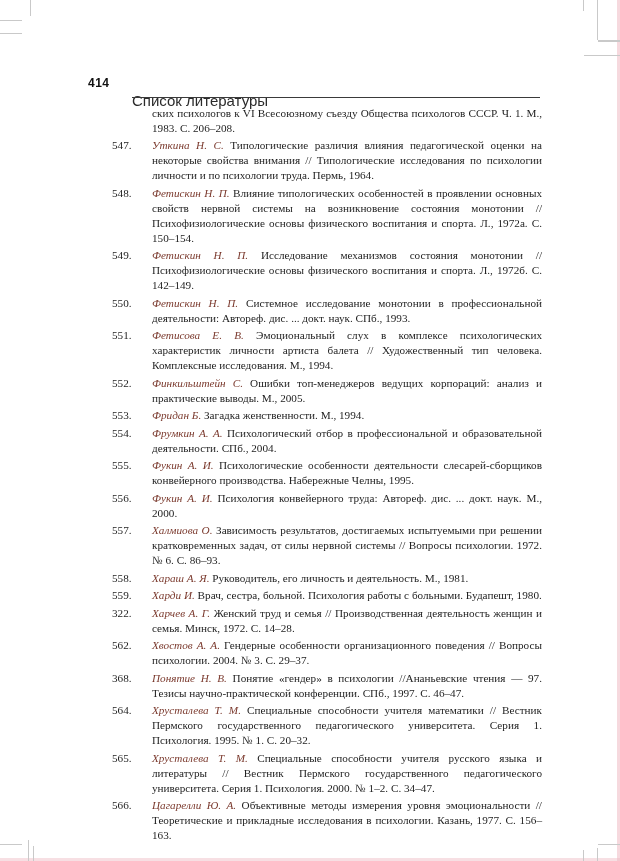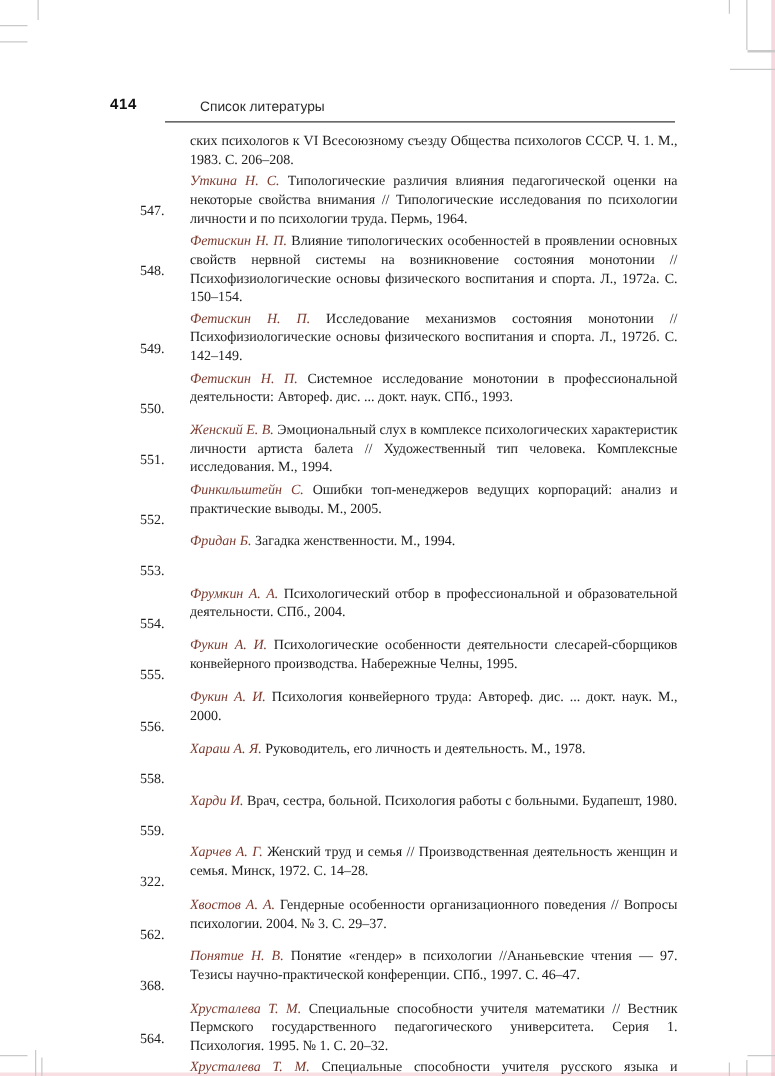--- a/index.html
+++ b/index.html
@@ -49,24 +49,23 @@
     left: 0;
     top: 0;
     font-size: 12px;
     font-weight: bold;
     color: #111111;
     letter-spacing: .5px;
   }
   .rh-title {
     position: absolute;
     left: 44px;
-    top: 4px;
-    font-size: 11px;
+    top: 16px;
+    font-size: 15px;
     color: #2b2b2b;
-    margin-left: 28px;
   }
   .rh-rule {
     position: absolute;
     left: 44px;
     top: 21px;
     width: 408px;
     height: 1px;
     background: #3a3a3a;
   }
   
@@ -84,21 +83,20 @@
     text-align: justify;
   }
   .entry {
     display: flex;
     margin: 0 0 2.5px 0;
   }
   .entry .num {
     flex: 0 0 40px;
     text-align: left;
     color: #1e1e1e;
-    margin-top: 24px;
   }
   .entry .body {
     flex: 1;
     margin: 0;
     text-align: justify;
   }
   .author {
     font-style: italic;
     color: var(--author-color, #7b3a2e);
   }
@@ -149,21 +147,21 @@
     <p class="body"><span class="author">Фетискин Н. П.</span><span> Исследование механизмов состояния монотонии // Психофизиологические основы физического воспитания и спорта. Л., 1972б. С. 142–149.</span></p>
   </div>
 
   <div class="entry">
     <div class="num">550.</div>
     <p class="body"><span class="author">Фетискин Н. П.</span><span> Системное исследование монотонии в профессиональной деятельности: Автореф. дис. ... докт. наук. СПб., 1993.</span></p>
   </div>
 
   <div class="entry">
     <div class="num">551.</div>
-    <p class="body"><span class="author">Женский Е. В.</span><span> Эмоциональный слух в комплексе психологических характеристик личности артиста балета // Художественный тип человека. Комплексные исследования. М., 1994.</span></p>
+    <p class="body"><span class="author">Фетисова Е. В.</span><span> Эмоциональный слух в комплексе психологических характеристик личности артиста балета // Художественный тип человека. Комплексные исследования. М., 1994.</span></p>
   </div>
 
   <div class="entry">
     <div class="num">552.</div>
     <p class="body"><span class="author">Финкильштейн С.</span><span> Ошибки топ-менеджеров ведущих корпораций: анализ и практические выводы. М., 2005.</span></p>
   </div>
 
   <div class="entry">
     <div class="num">553.</div>
     <p class="body"><span class="author">Фридан Б.</span><span> Загадка женственности. М., 1994.</span></p>
@@ -177,24 +175,28 @@
   <div class="entry">
     <div class="num">555.</div>
     <p class="body"><span class="author">Фукин А. И.</span><span> Психологические особенности деятельности слесарей-сборщиков конвейерного производства. Набережные Челны, 1995.</span></p>
   </div>
 
   <div class="entry">
     <div class="num">556.</div>
     <p class="body"><span class="author">Фукин А. И.</span><span> Психология конвейерного труда: Автореф. дис. ... докт. наук. М., 2000.</span></p>
   </div>
 
+  <div class="entry">
+    <div class="num">557.</div>
+    <p class="body"><span class="author">Халмиова О.</span><span> Зависимость результатов, достигаемых испытуемыми при решении кратковременных задач, от силы нервной системы // Вопросы психологии. 1972. № 6. С. 86–93.</span></p>
+  </div>
 
   <div class="entry">
     <div class="num">558.</div>
-    <p class="body"><span class="author">Хараш А. Я.</span><span> Руководитель, его личность и деятельность. М., 1978.</span></p>
+    <p class="body"><span class="author">Хараш А. Я.</span><span> Руководитель, его личность и деятельность. М., 1981.</span></p>
   </div>
 
   <div class="entry">
     <div class="num">559.</div>
     <p class="body"><span class="author">Харди И.</span><span> Врач, сестра, больной. Психология работы с больными. Будапешт, 1980.</span></p>
   </div>
 
 
   <div class="entry">
     <div class="num">322.</div>

